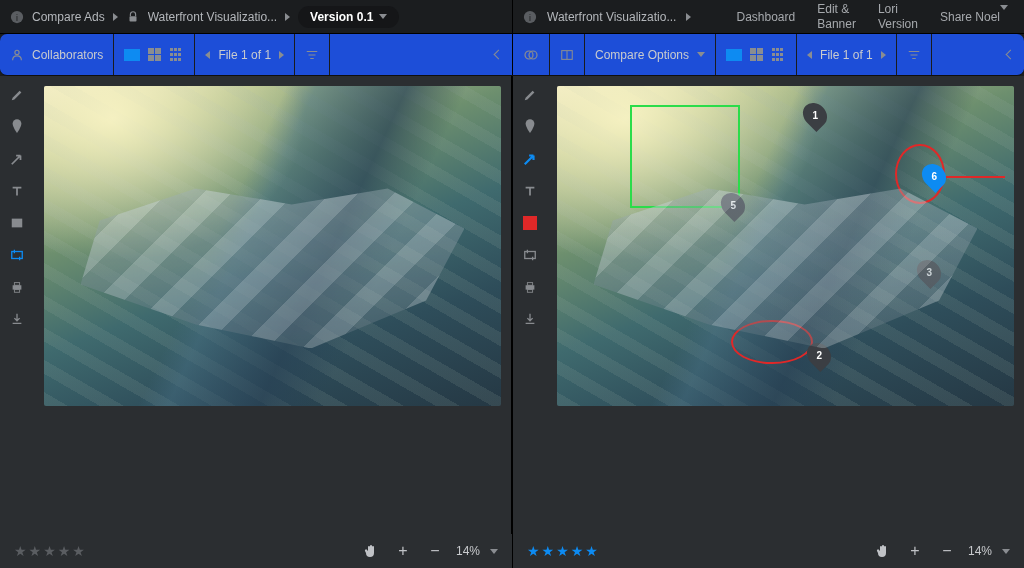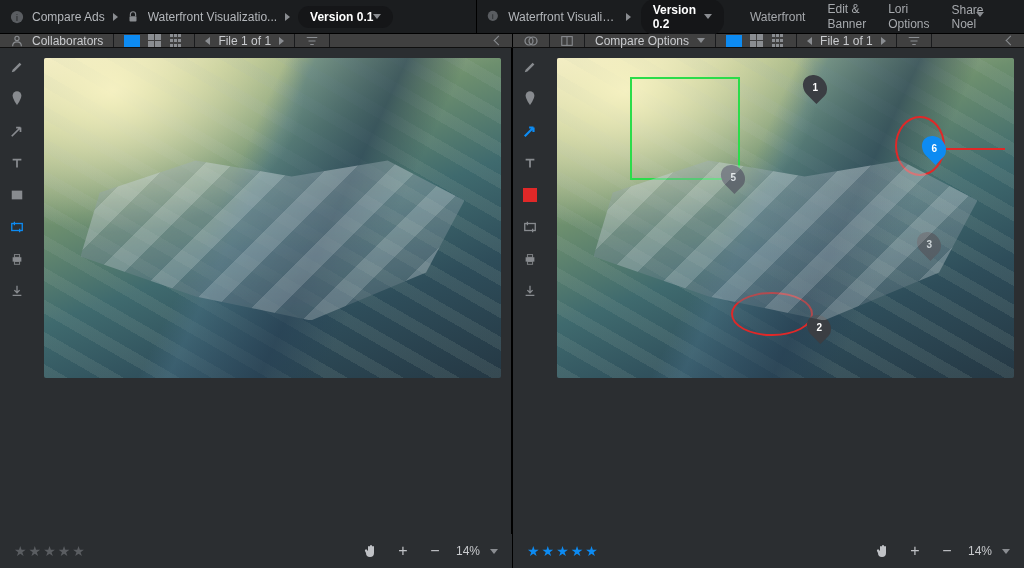--- a/index.html
+++ b/index.html
@@ -1,28 +1,28 @@
 <!DOCTYPE html>
 <html><head>
 <meta charset="utf-8">
 <style>
   * { box-sizing: border-box; margin: 0; padding: 0; }
   body { background:#1b1d1f; color:#c9cbce; font-family:-apple-system,Segoe UI,Arial,sans-serif; font-size:12px; width:1024px; height:568px; overflow:hidden; }
   .app { display:flex; flex-direction:column; height:100%; }
   .topbar { display:flex; height:34px; border-bottom:1px solid #000; }
-  .secondbar { display:flex; height:14px; border-bottom:1px solid #0f0f0f; background:#404040; }
+  .secondbar { display:flex; height:42px; border-bottom:1px solid #0f0f0f; background:#1d4ed8;border-radius:7px; }
   .content { display:flex; flex:1; min-height:0; }
   .footer { display:flex; height:34px; background:#2b2e31; }
   .pane-top-left  { width:512px; display:flex; align-items:center; padding:0 10px; gap:8px; }
   .pane-top-right { flex:1; display:flex; align-items:center; padding:0 10px; gap:10px; }
   .pane-sec-left  { width:512px; display:flex; align-items:center; }
   .pane-sec-right { flex:1; display:flex; align-items:center;justify-content:center; }
   .divider { width:1px; background:#000; }
   .ic { width:14px; height:14px; display:inline-block; color:#8a8d91; }
-  .pill { background:#3a3d41; border-radius:14px; padding:4px 12px; display:flex; align-items:center; cursor:pointer; }
+  .pill { background:#3a3d41; border-radius:14px; padding:4px 12px; display:flex; align-items:center; gap:6px; cursor:pointer; }
   .pill.dark { background:#151618; color:#fff; font-weight:600; }
   .label { color:#b4b7bb; white-space:nowrap; overflow:hidden; text-overflow:ellipsis; max-width:150px; }
   .nav-item { color:#a6a9ad; padding:0 6px; cursor:pointer; }
   .nav-col { display:flex; flex-direction:column; align-items:flex-start; line-height:1.2; }
   .spacer { flex:1; }
   .sec-seg { display:flex; align-items:center; height:100%; padding:0 10px; gap:8px; border-right:1px solid #1a1b1d; }
   .sec-seg:last-child { border-right:none; flex:1; justify-content:flex-end; }
   .sq { width:16px; height:12px; background:#0d8bf2; display:inline-block; }
   .grid-ic { display:inline-flex; flex-wrap:wrap; width:14px; height:14px; gap:1px; }
   .grid-ic span { background:#8a8d91; }
@@ -95,33 +95,29 @@
     <div class="divider"></div>
     <div class="pane-top-right">
       <span class="ic">
           <svg viewBox="0 0 16 16">
             <circle cx="8" cy="8" r="7" fill="#5a5d61"></circle>
             <text x="8" y="12" text-anchor="middle" font-size="10" fill="#1b1d1f">i</text>
           </svg>
         </span>
       <span class="label">Waterfront Visualizatio...</span>
       <span class="tri r"></span>
-      <div class="pill dark">
-        <span>Version 0.2</span>
-        <span class="tri d"></span>
-      </div>
       <div class="spacer"></div>
-      <span class="nav-item">Waterfront</span>
+      <span class="nav-item">Dashboard</span>
       <span class="nav-item nav-col">
         <span>Edit &amp;</span>
           <span>Banner</span>
       </span>
       <span class="nav-item nav-col">
         <span>Lori</span>
-          <span>Options</span>
+          <span>Version</span>
       </span>
       <span class="nav-item"><span>Share Noel</span> <span class="tri d"></span></span>
     </div>
   </div>
 
   <div class="secondbar">
     <div class="pane-sec-left">
       <div class="sec-seg">
         <span class="ic">
             <svg viewBox="0 0 16 16" fill="none" stroke="#8a8d91" stroke-width="1.3">

